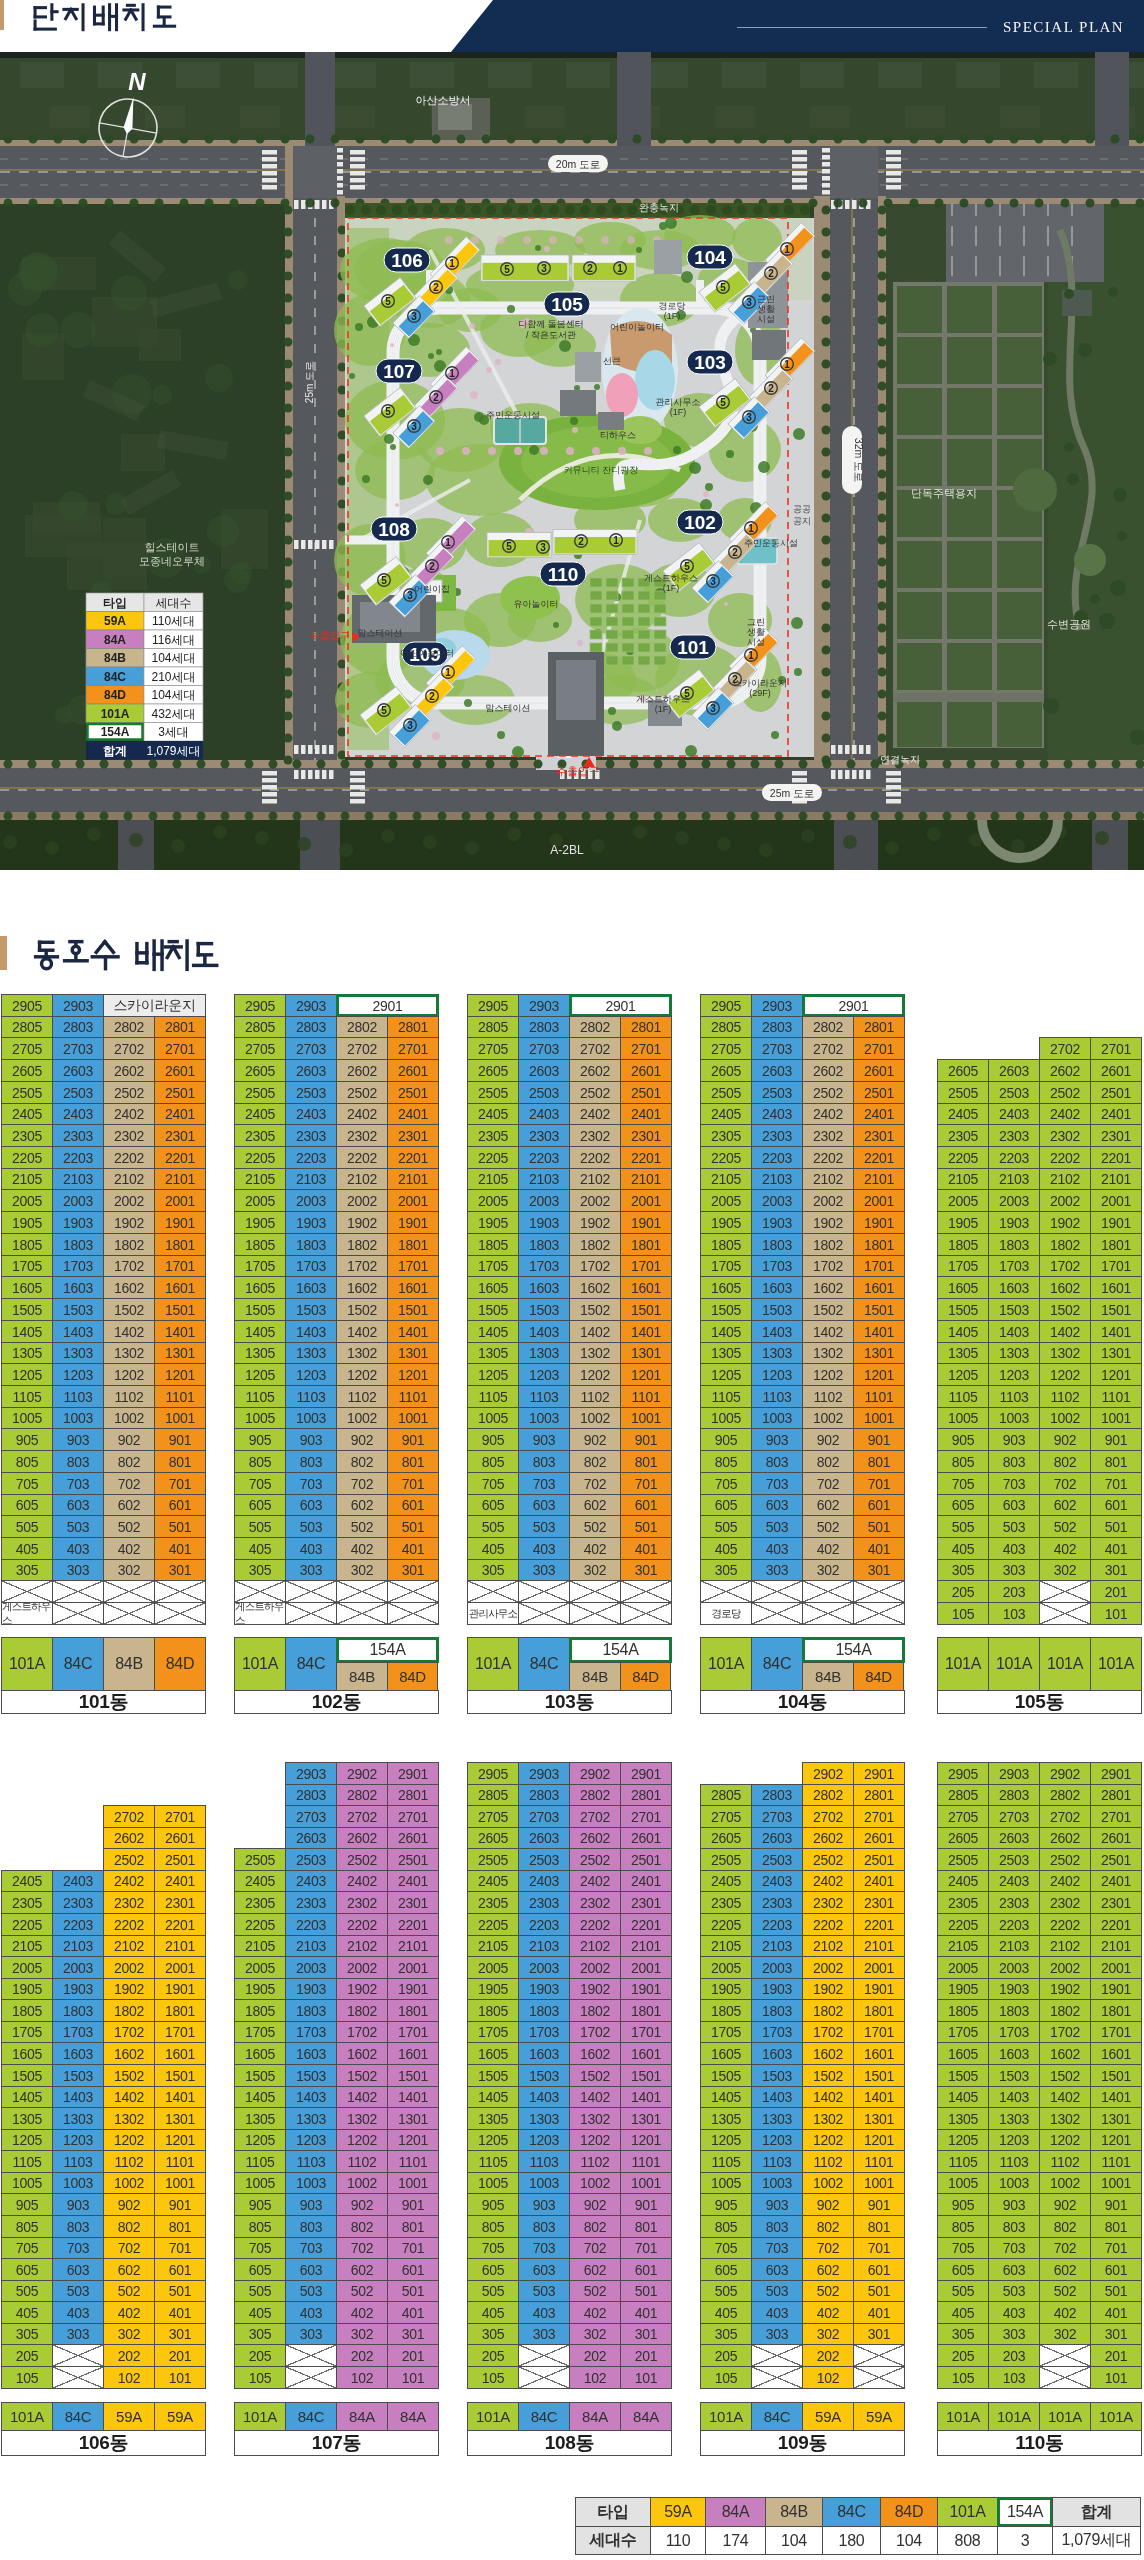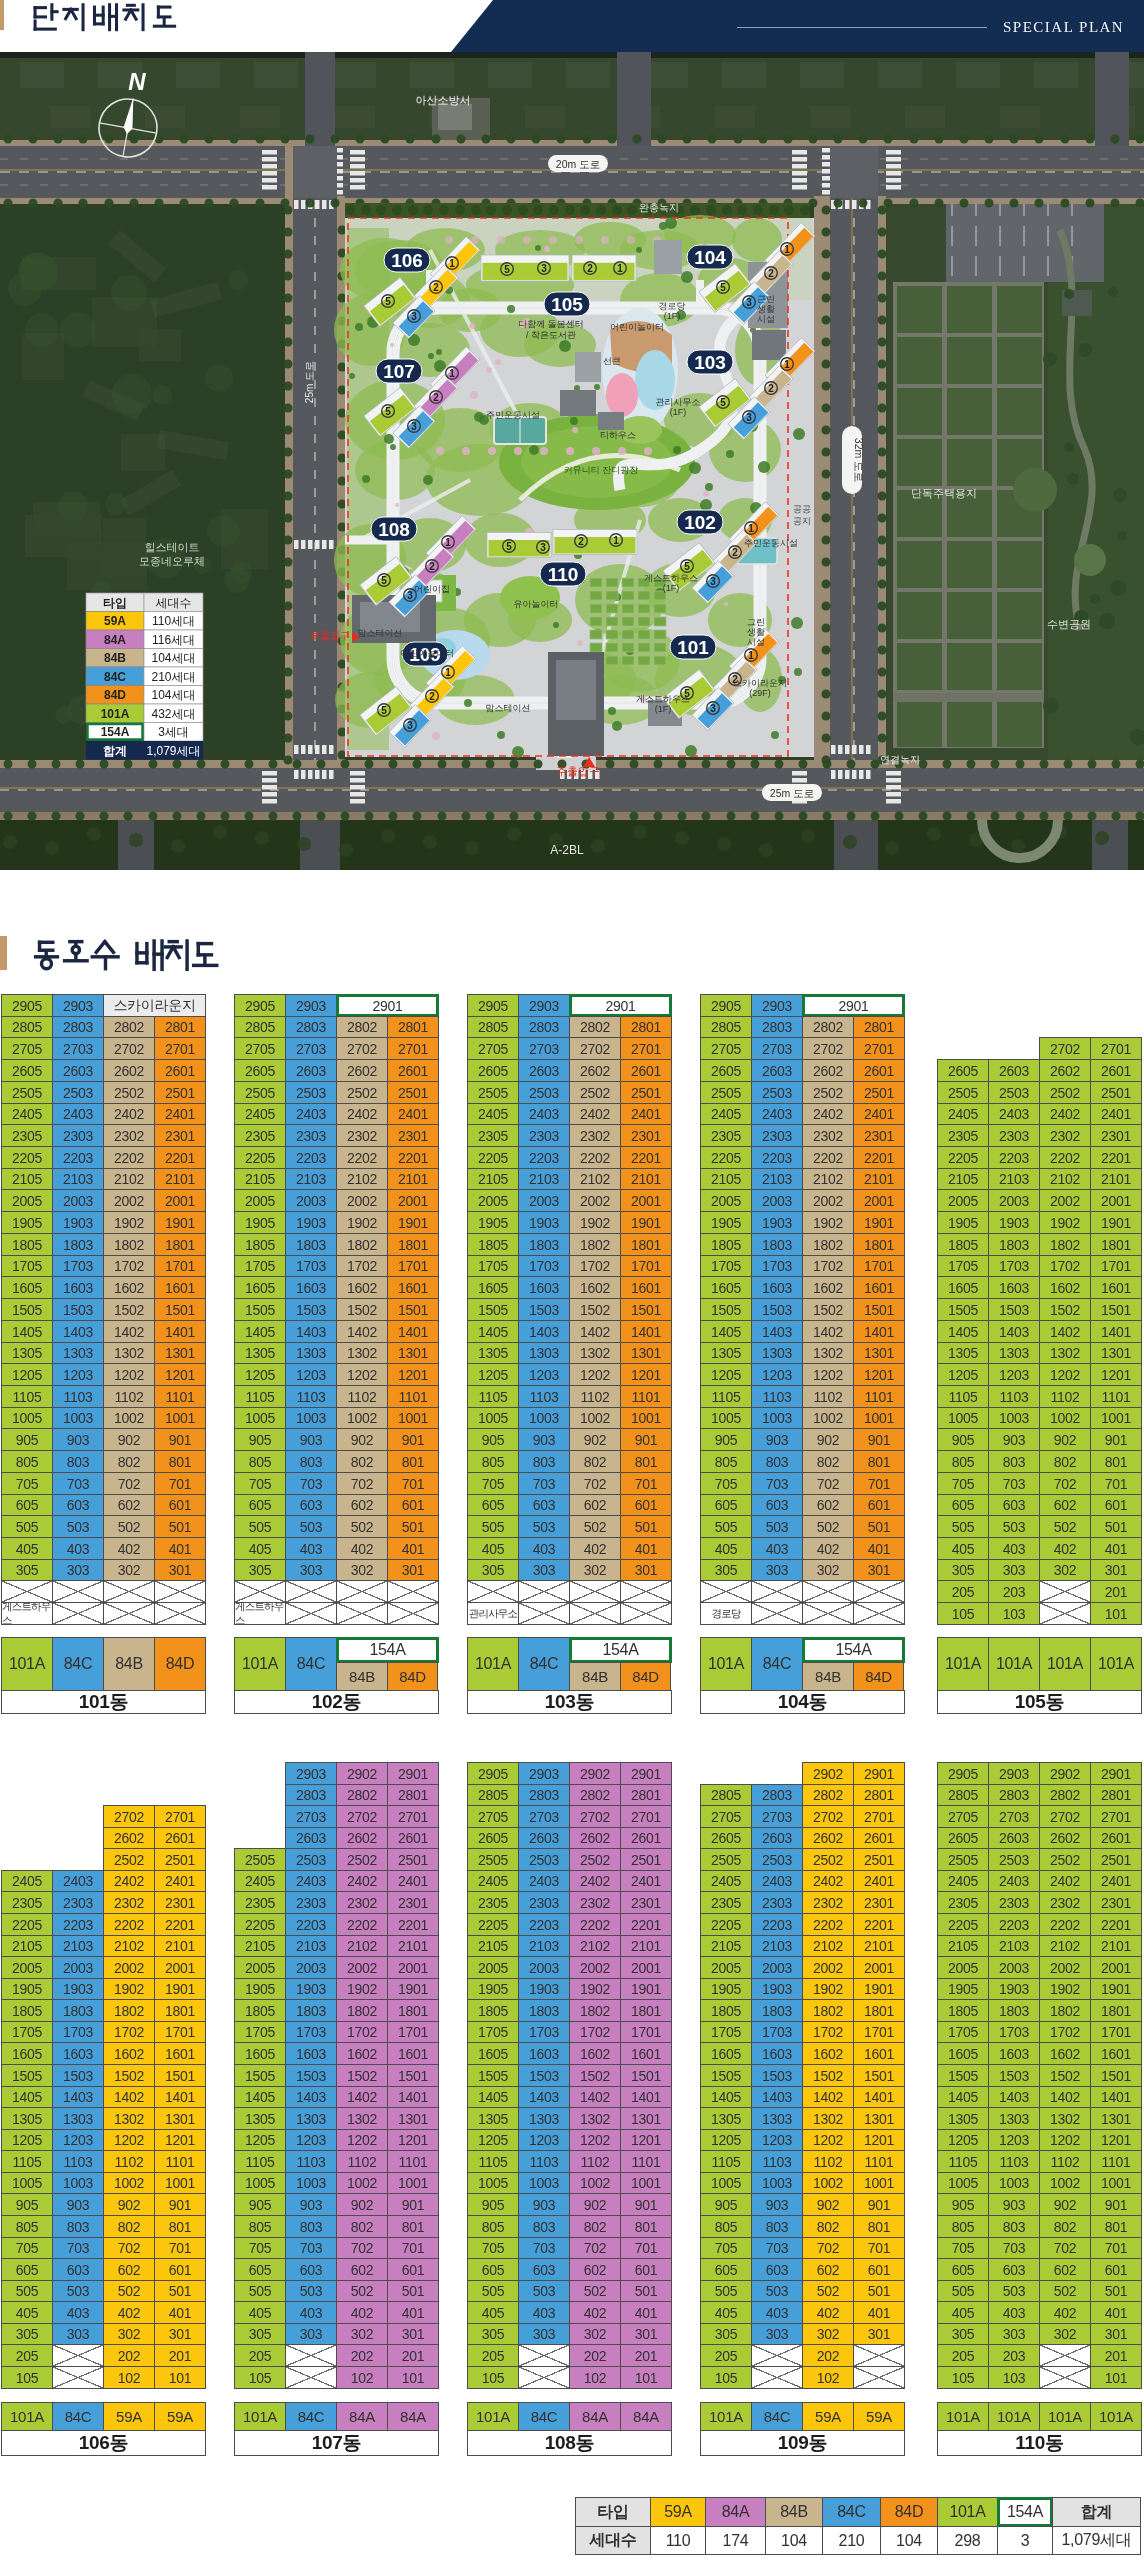--- a/index.html
+++ b/index.html
@@ -2623,16 +2623,16 @@
 <div class="c t" style="left:765px;top:2497px;width:58px;height:30px;font-size:16px;">84B</div>
 <div class="c b" style="left:822px;top:2497px;width:59px;height:30px;font-size:16px;">84C</div>
 <div class="c o" style="left:880px;top:2497px;width:58px;height:30px;font-size:16px;">84D</div>
 <div class="c g" style="left:937px;top:2497px;width:61px;height:30px;font-size:16px;">101A</div>
 <div class="c k" style="left:997px;top:2497px;width:56px;height:30px;font-size:16px;">154A</div>
 <div class="c h" style="left:1052px;top:2497px;width:89px;height:30px;font-size:16px;">합계</div>
 <div class="c h" style="left:575px;top:2526px;width:76px;height:29px;font-size:16px;">세대수</div>
 <div class="c w" style="left:650px;top:2526px;width:56px;height:29px;font-size:16px;">110</div>
 <div class="c w" style="left:705px;top:2526px;width:61px;height:29px;font-size:16px;">174</div>
 <div class="c w" style="left:765px;top:2526px;width:58px;height:29px;font-size:16px;">104</div>
-<div class="c w" style="left:822px;top:2526px;width:59px;height:29px;font-size:16px;">210</div>
+<div class="c w" style="left:822px;top:2526px;width:59px;height:29px;font-size:16px;">180</div>
 <div class="c w" style="left:880px;top:2526px;width:58px;height:29px;font-size:16px;">104</div>
-<div class="c w" style="left:937px;top:2526px;width:61px;height:29px;font-size:16px;">298</div>
+<div class="c w" style="left:937px;top:2526px;width:61px;height:29px;font-size:16px;">808</div>
 <div class="c w" style="left:997px;top:2526px;width:56px;height:29px;font-size:16px;">3</div>
 <div class="c w" style="left:1052px;top:2526px;width:89px;height:29px;font-size:16px;">1,079세대</div>
 </body></html>

